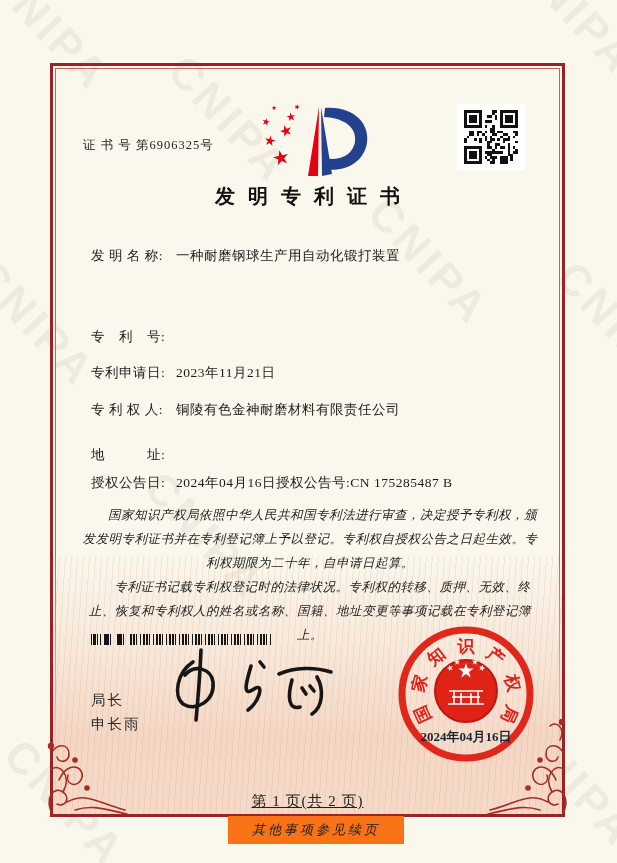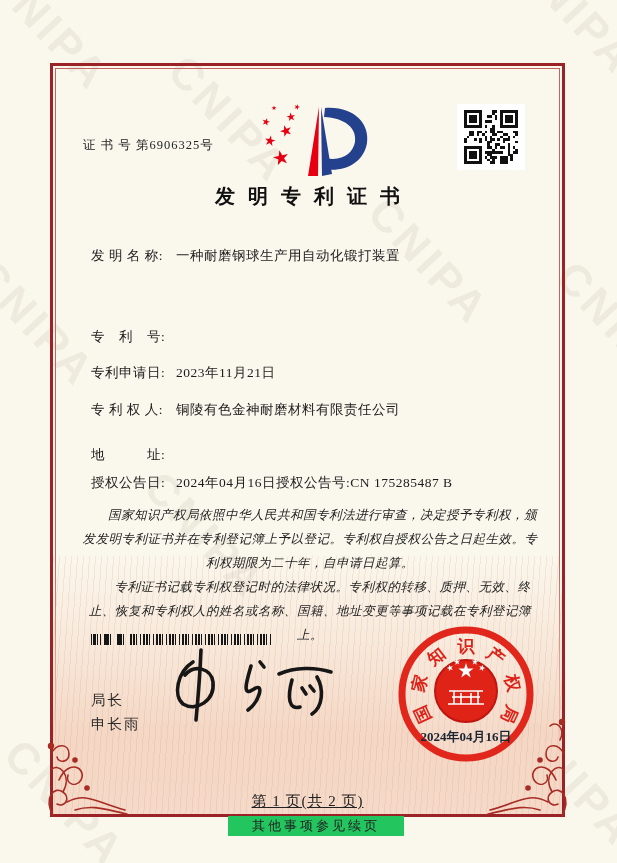--- a/index.html
+++ b/index.html
@@ -81,23 +81,23 @@
   .seal{position:absolute;left:338px;top:553px;z-index:5;}
   .page-info{
     position:absolute;left:0;top:726px;width:100%;z-index:3;
     text-align:center;font-size:15px;letter-spacing:1px;color:#222;text-decoration:underline;
   }
   .ornament{position:absolute;z-index:3;}
   .orn-left{left:-14px;bottom:-8px;}
   .orn-right{right:-14px;bottom:-8px;transform:scaleX(-1);}
   
   .cont-box{
-    position:absolute;left:228px;top:816px;width:176px;height:20px;z-index:3;
-    background:#22c55e;display:flex;align-items:center;justify-content:center;
-    font-size:13px;letter-spacing:3px;color:#222;
+    position:absolute;left:228px;top:816px;width:176px;height:28px;z-index:3;
+    background:#f97316;display:flex;align-items:center;justify-content:center;
+    font-size:13px;font-style:italic;letter-spacing:3px;color:#222;
   }
 </style>
 </head>
 <body>
 
 <div class="wm" style="left:-28px;top:2px">CNIPA</div>
 <div class="wm" style="left:152px;top:94px">CNIPA</div>
 <div class="wm" style="left:352px;top:236px">CNIPA</div>
 <div class="wm" style="left:-42px;top:298px">CNIPA</div>
 <div class="wm" style="left:128px;top:510px">CNIPA</div>

